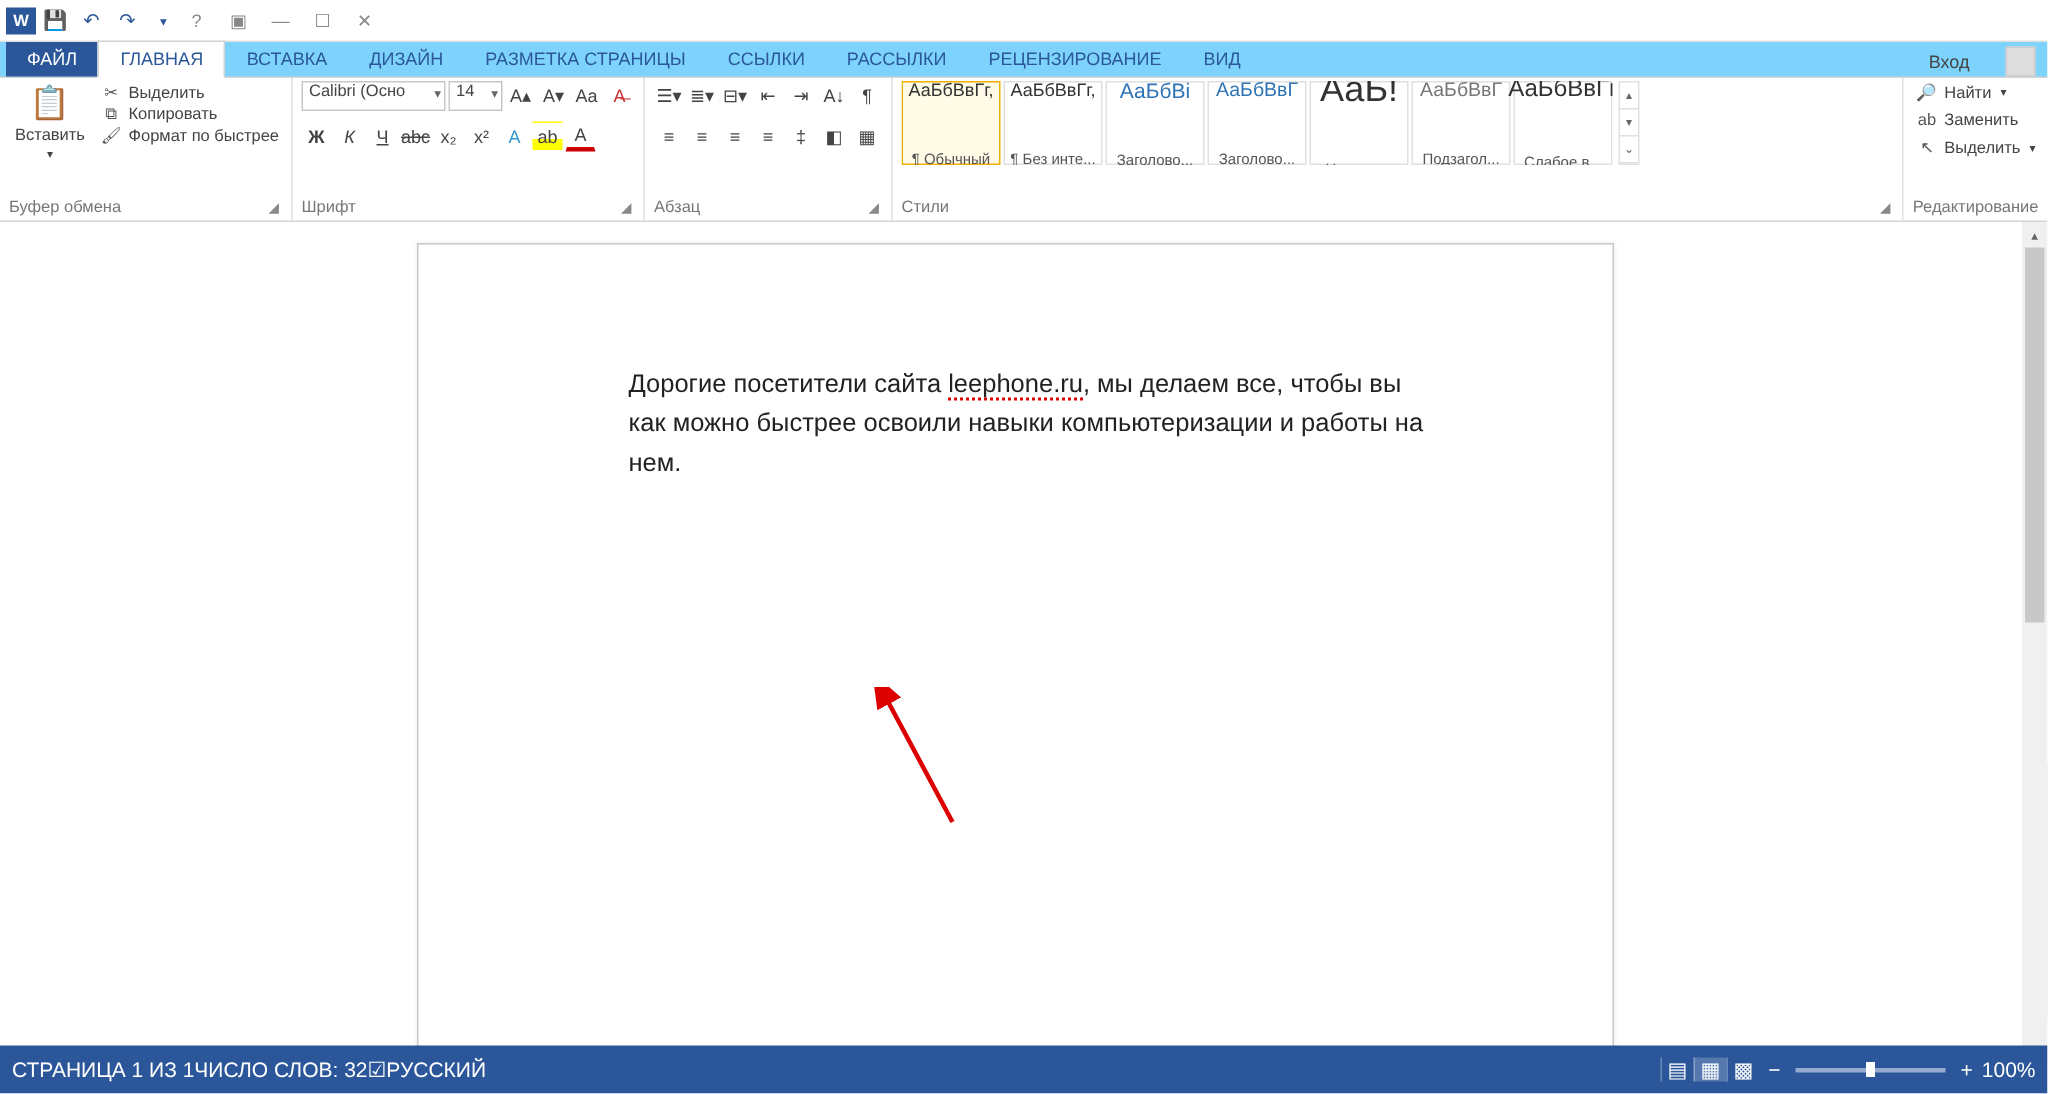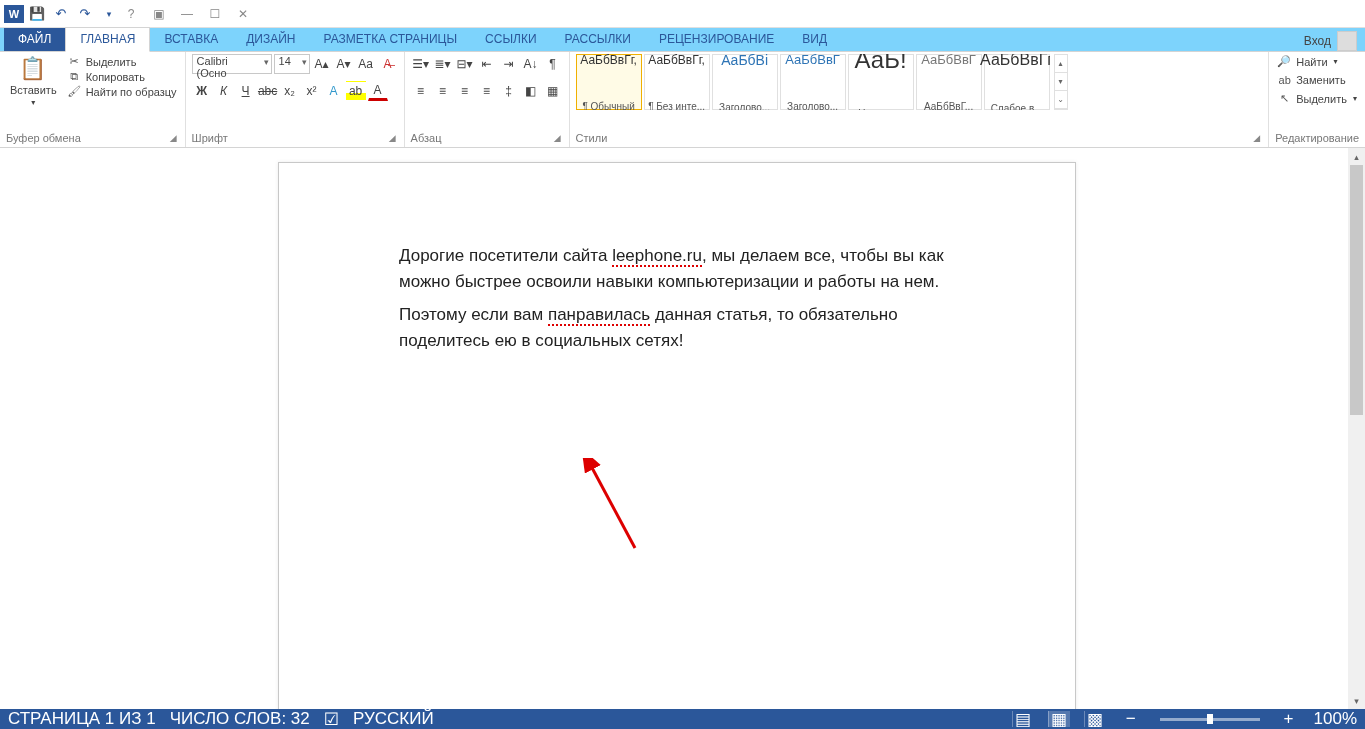--- a/index.html
+++ b/index.html
@@ -12,59 +12,59 @@
 .qat .btn { width: 22px; height: 22px; display:flex;align-items:center;justify-content:center;color:#2b579a;font-size:13px; }
 .title-center { flex:1; text-align:center; color:#888; font-size:12px; }
 .title-right { display:flex; align-items:center; gap:6px; padding-right:6px; color:#888; }
 .tr-btn{width:22px;height:22px;display:flex;align-items:center;justify-content:center;}
 
 
 .tabs { height: 24px; background:#7dd3fc; display:flex; align-items:flex-end; padding-left:4px; border-bottom:1px solid #d4d4d4;}
 .tab { padding:4px 14px 5px; font-size:12px; color:#2b579a; text-transform:uppercase; cursor:default; }
 .tab.file { background:#2b579a; color:#fff; }
 .tab.active { border:1px solid #d4d4d4; border-bottom:1px solid #fff; background:#fff; margin-bottom:-1px;}
-.tabs-right{margin-left:auto;display:flex;align-items:center;padding-right:8px;gap:6px;}
+.tabs-right{margin-left:auto;display:flex;align-items:center;padding-right:8px;gap:24px;}
 .avatar{width:20px;height:20px;background:#ddd;border:1px solid #ccc;}
 
 
 .ribbon { height: 96px; background:#fff; border-bottom:1px solid #d4d4d4; display:flex; }
 .group { border-right:1px solid #e0e0e0; display:flex; flex-direction:column; padding:2px 6px 0; }
 .group-body{flex:1; display:flex; gap:4px; align-items:flex-start;}
 .group-label{font-size:11px; color:#777; padding:1px 0 3px; position:relative;}
 .dlauncher{position:absolute;right:2px;top:2px;font-size:9px;color:#888;}
 .bigbtn{display:flex;flex-direction:column;align-items:center;justify-content:center;padding:2px 4px;gap:2px;font-size:11px;color:#444;}
 .bigbtn .ic{font-size:22px;color:#2b579a;}
 .smallrow{display:flex;align-items:center;gap:4px;font-size:11px;color:#444;padding:1px 2px;white-space:nowrap;}
 .smallrow .ic{width:15px;text-align:center;color:#555;}
 .font-row{display:flex;gap:2px;align-items:center;}
 .fsel{border:1px solid #c8c8c8;height:20px;font-size:11px;padding:0 14px 0 4px;background:#fff;position:relative;}
-.fsel.name{width:80px;}
+.fsel.name{width:96px;}
 .fsel.size{width:36px;}
 .fsel::after{content:"▾";position:absolute;right:2px;top:2px;font-size:9px;color:#666;}
 .ibtn{width:20px;height:20px;display:flex;align-items:center;justify-content:center;font-size:12px;color:#444;border:1px solid transparent;}
 .row2{display:flex;gap:2px;margin-top:3px;}
 
 
 .styles-gal{display:flex;gap:2px;overflow:hidden;}
 .style-item{border:1px solid #e0e0e0;width:66px;height:56px;display:flex;flex-direction:column;align-items:center;justify-content:center;font-size:10px;color:#555;gap:30px;}
 .style-item.sel{border-color:#f0b000;background:#fffbe6;}
 .style-item .prev{font-size:12px;color:#333;margin-bottom:4px;}
 .sg-arrows{width:14px;display:flex;flex-direction:column;border:1px solid #e0e0e0;height:56px;}
 .sg-arrows div{flex:1;display:flex;align-items:center;justify-content:center;font-size:8px;color:#666;border-bottom:1px solid #e0e0e0;}
 
 
 .docarea{position:absolute;top:148px;left:0;right:0;bottom:20px;background:#fff;overflow:hidden;}
 .page{position:absolute;left:278px;top:14px;width:798px;height:720px;background:#fff;border:1px solid #c8c8c8;box-shadow:0 0 4px rgba(0,0,0,.08);}
 .content{padding:80px 120px 0;font-family:Calibri,sans-serif;font-size:17px;line-height:1.55;color:#222;}
-.content p{margin-bottom:6px;}
+.content p{margin-bottom:6px;margin-left:20px;}
 .squig{border-bottom:2px dotted #d00;text-decoration:none;}
 .arrow-annot{position:absolute;left:580px;top:310px;pointer-events:none;}
 
 
-.statusbar{position:absolute;left:0;right:0;bottom:0;height:20px;background:#2b579a;color:#fff;display:flex;align-items:center;font-size:17px;padding:0 8px;gap:14px;}
+.statusbar{position:absolute;left:0;right:0;bottom:0;height:32px;background:#2b579a;color:#fff;display:flex;align-items:center;font-size:14px;padding:0 8px;}
 .statusbar .sp{flex:1;}
 .st-ic{width:22px;height:16px;display:flex;align-items:center;justify-content:center;border-left:1px solid rgba(255,255,255,.3);}
 .zoom-slider{width:100px;height:3px;background:rgba(255,255,255,.5);position:relative;margin:0 4px;}
 .zoom-slider .thumb{position:absolute;width:6px;height:10px;background:#fff;top:-4px;left:47px;}
 
 
 .vscroll{position:absolute;right:0;top:148px;bottom:20px;width:17px;background:#f0f0f0;display:flex;flex-direction:column;align-items:center;}
 .vscroll .arr{height:17px;width:100%;display:flex;align-items:center;justify-content:center;font-size:9px;color:#666;}
 .vscroll .thumb{width:13px;background:#c8c8c8;position:absolute;top:17px;height:250px;left:2px;}
 </style>
@@ -117,21 +117,21 @@
         <div class="smallrow">
             <span class="ic">✂</span>
             <span>Выделить</span>
           </div>
         <div class="smallrow">
             <span class="ic">⧉</span>
             <span>Копировать</span>
           </div>
         <div class="smallrow">
             <span class="ic">🖌</span>
-            <span>Найти по образцу</span>
+            <span>Формат по быстрее</span>
           </div>
       </div>
     </div>
     <div class="group-label"><span>Буфер обмена</span><span class="dlauncher">◢</span></div>
   </div>
 
   <div class="group">
     <div class="group-body" style="flex-direction:column;">
       <div class="font-row">
         <div class="fsel name">Calibri (Осно</div>
@@ -206,21 +206,21 @@
           <div class="style-item">
             <div class="prev" style="color:#2e74b5;font-size:13px;">АаБбВвГ</div>
             <div>Заголово...</div>
           </div>
           <div class="style-item">
             <div class="prev" style="color:#333;font-size:24px;">АаБ!</div>
             <div>Название</div>
           </div>
           <div class="style-item">
             <div class="prev" style="color:#777;font-size:13px;">АаБбВвГ</div>
-            <div>АаБбВвГ...</div>
+            <div>Подзагол...</div>
           </div>
           <div class="style-item">
             <div class="prev" style="color:#333;font-size:16px;">АаБбВвГг</div>
             <div>Слабое в...</div>
           </div>
         </div>
       <div class="sg-arrows">
           <div>▴</div>
           <div>▾</div>
           <div>⌄</div>
@@ -248,23 +248,20 @@
     </div>
     <div class="group-label"><span>Редактирование</span></div>
   </div>
 </div>
 
 <div class="docarea">
   <div class="page">
     <div class="content">
       <p>
         <span>Дорогие посетители сайта </span><span class="squig">leephone.ru</span><span>, мы делаем все, чтобы вы как можно быстрее освоили навыки компьютеризации и работы на нем.</span>
-      </p>
-      <p>
-        <span>Поэтому если вам </span><span class="squig">панравилась</span><span> данная статья, то обязательно поделитесь ею в социальных сетях!</span>
       </p>
     </div>
   </div>
   <svg class="arrow-annot" width="80" height="100">
     <defs>
         <marker id="ah" markerWidth="10" markerHeight="10" refX="2" refY="3" orient="auto">
           <path d="M0,0 L0,6 L8,3 z" fill="#d00"></path>
         </marker>
       </defs>
     <line x1="55" y1="90" x2="10" y2="6" stroke="#d00" stroke-width="3" marker-end="url(#ah)"></line>

